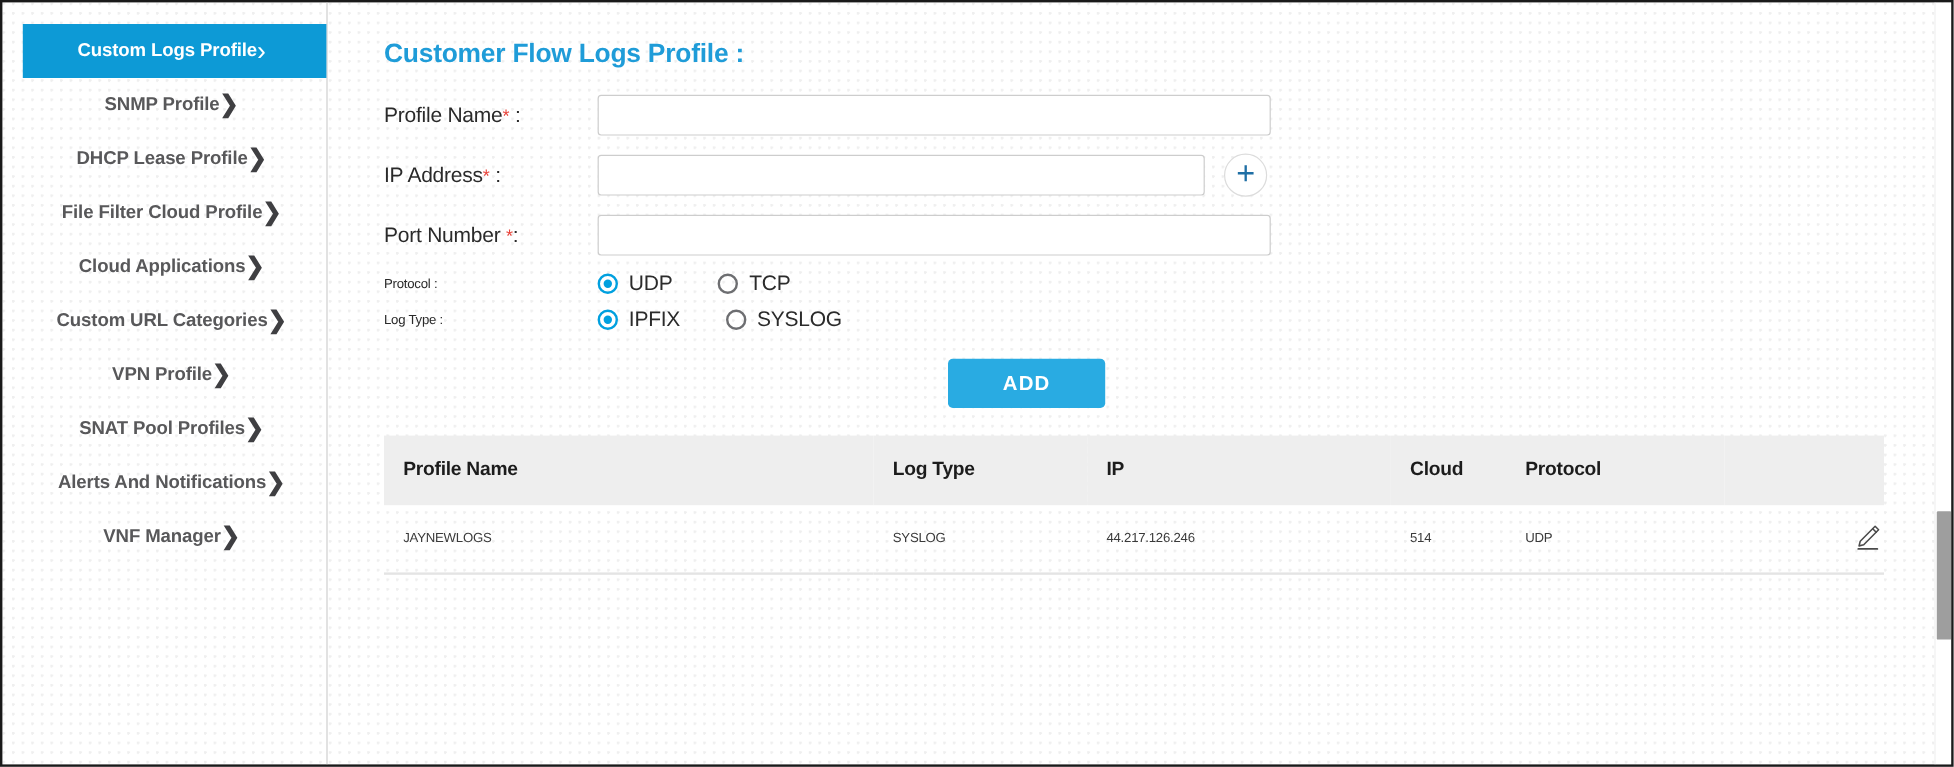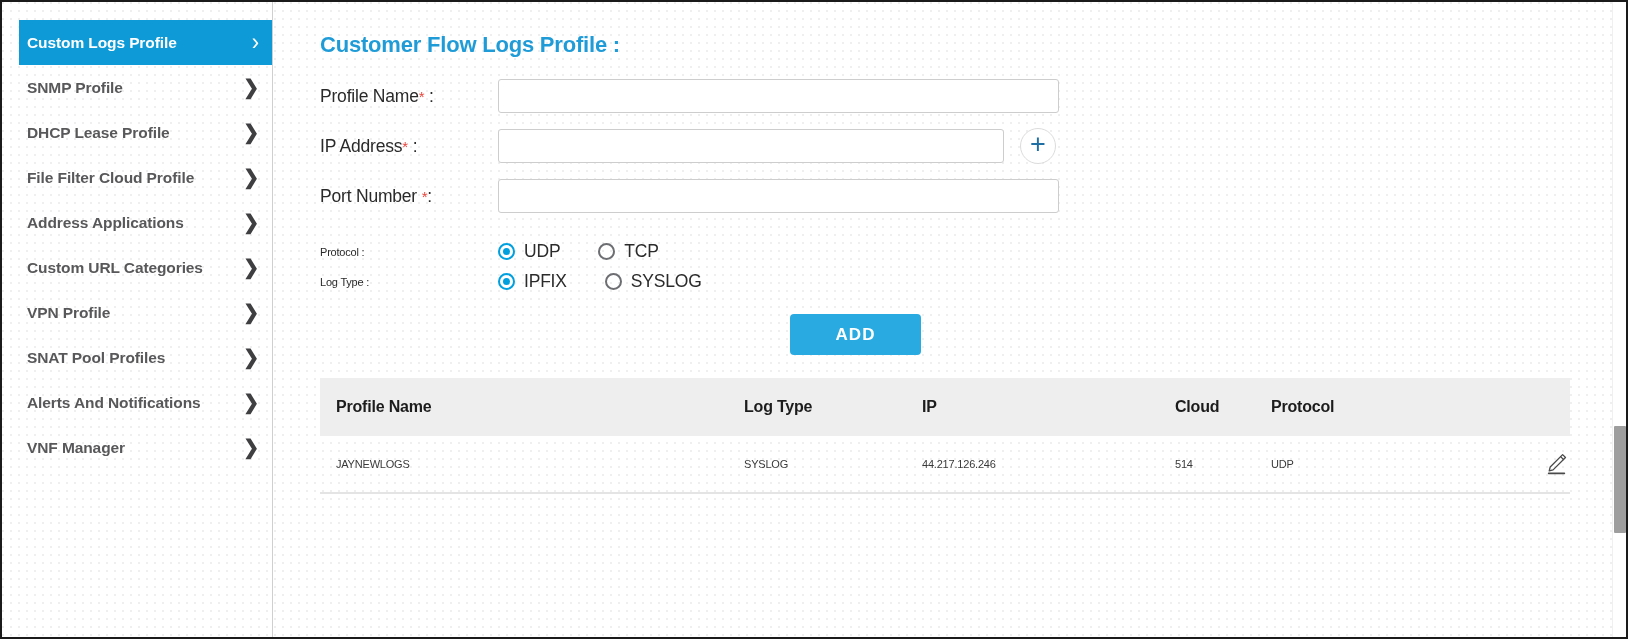--- a/index.html
+++ b/index.html
@@ -34,21 +34,21 @@
     height: 100%;
     border-right: 1px solid #cfcfcf;
     background: transparent;
     padding-top: 18px;
   }
   .side-item {
     position: relative;
     height: 45px;
     display: flex;
     align-items: center;
-    justify-content: space-between;
+    justify-content: center;
     padding: 0 13px 0 25px;
     cursor: pointer;
     font-size: 15.5px;
     font-weight: bold;
     letter-spacing: -0.1px;
     color: #58585a;
   }
   .side-item .side-label { white-space: nowrap; }
   .side-item .chev {
     font-size: 19px;
@@ -252,21 +252,21 @@
       <span class="side-label">DHCP Lease Profile</span>
       <span class="chev">❯</span>
     </div>
 
     <div class="side-item">
       <span class="side-label">File Filter Cloud Profile</span>
       <span class="chev">❯</span>
     </div>
 
     <div class="side-item">
-      <span class="side-label">Address Applications</span>
+      <span class="side-label">Cloud Applications</span>
       <span class="chev">❯</span>
     </div>
 
     <div class="side-item">
       <span class="side-label">Custom URL Categories</span>
       <span class="chev">❯</span>
     </div>
 
     <div class="side-item">
       <span class="side-label">VPN Profile</span>
@@ -301,21 +301,21 @@
       </div>
 
       <div class="form-row">
         <div class="form-label"><span>IP Address</span><span class="req">*</span> <span>:</span></div>
         <input class="txt-input w-mid" type="text" value="" style="">
         <div id="add-ip-button">
           <span class="plus">+</span>
         </div>
       </div>
 
-      <div class="form-row" style="margin-bottom:28px;">
+      <div class="form-row" style="margin-bottom:13px;">
         <div class="form-label"><span>Port Number</span> <span class="req">*</span><span>:</span></div>
         <input class="txt-input w-wide" type="text" value="" style="">
       </div>
 
       <div class="form-row radio-row">
         <div class="form-label">Protocol :</div>
         <div class="radio-group">
           <div class="radio-opt sel">
             <span class="dot"></span>
             <span>UDP</span>

